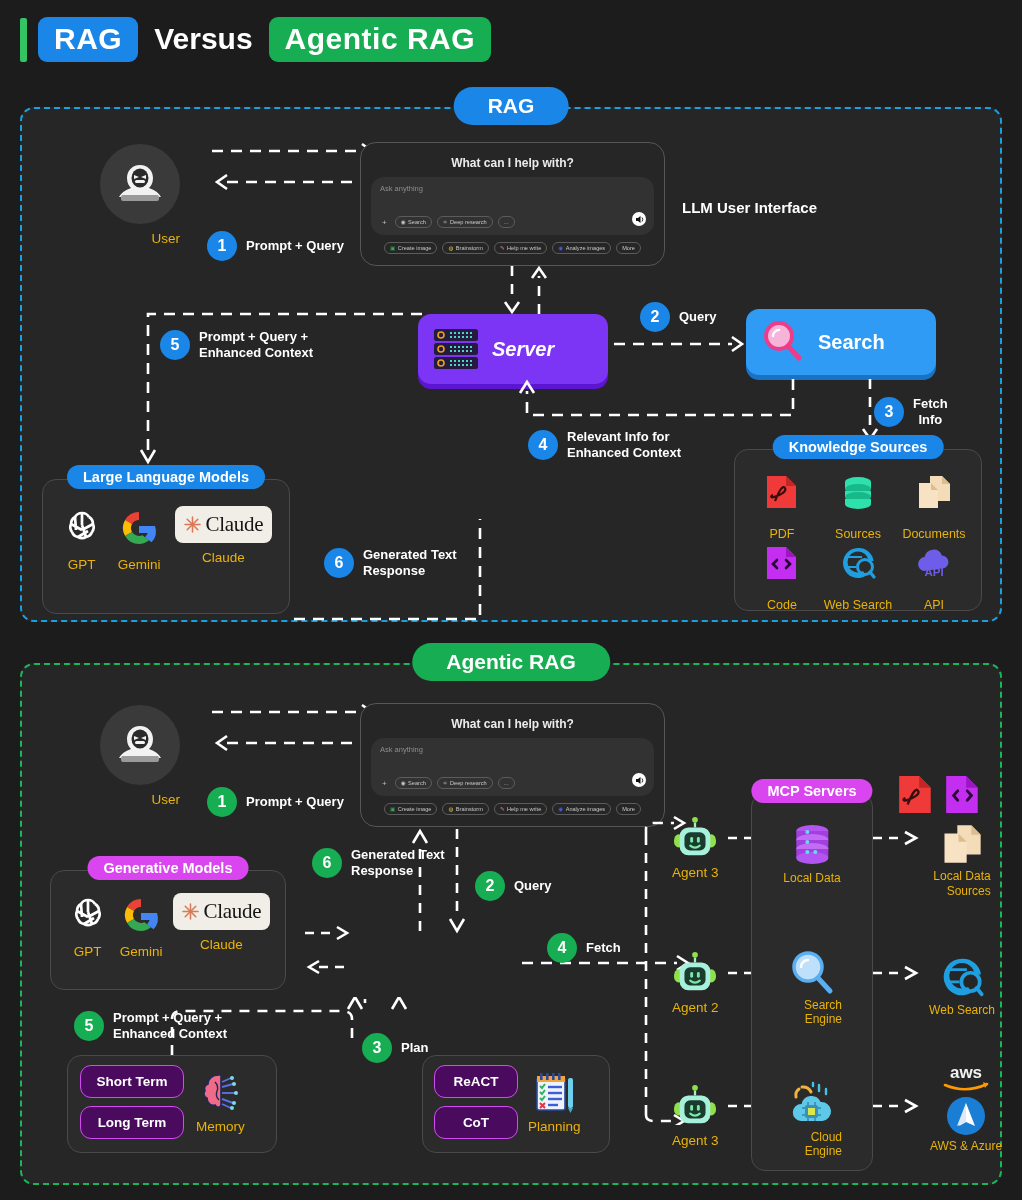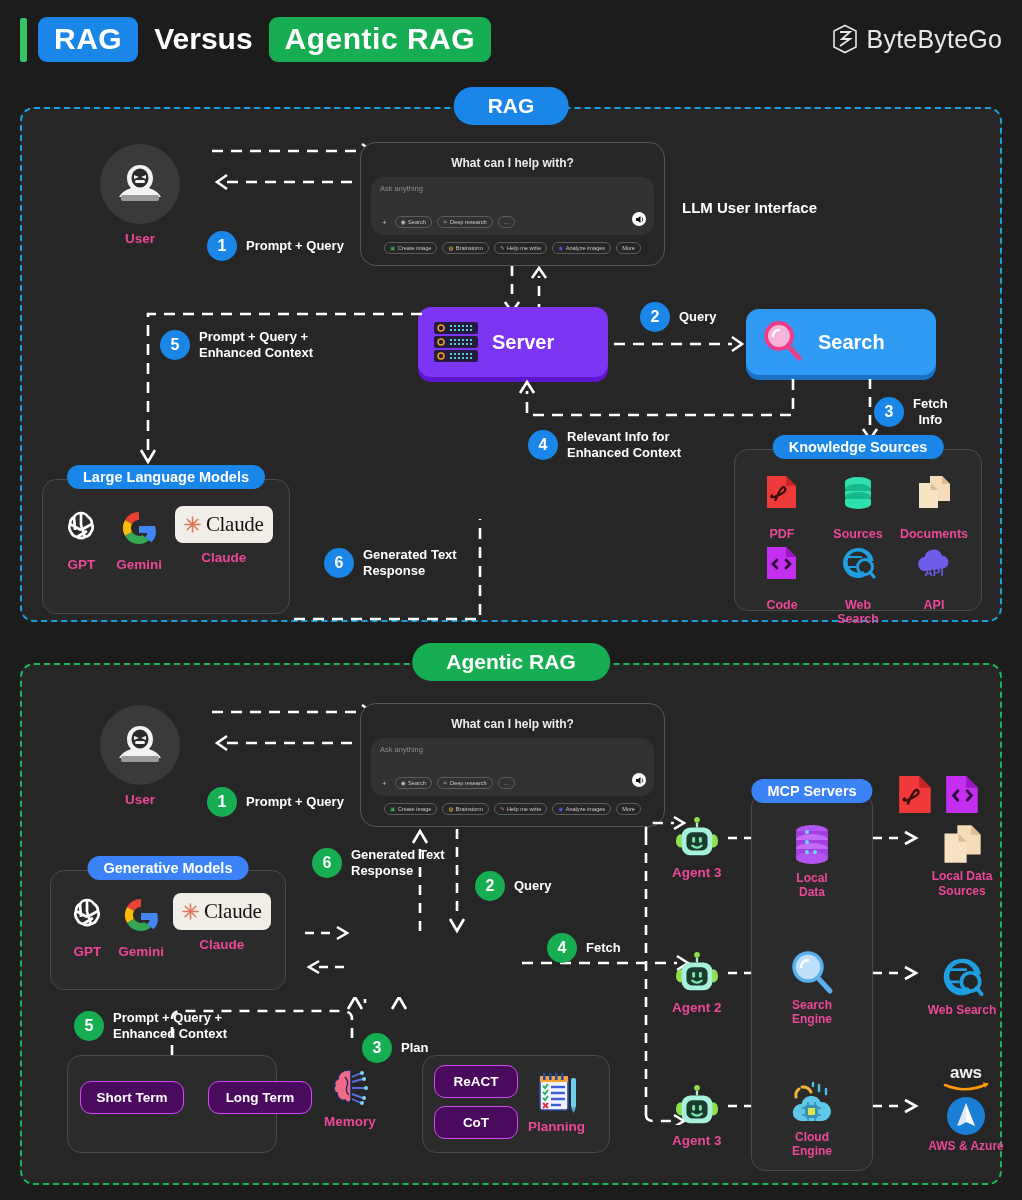--- a/index.html
+++ b/index.html
@@ -30,21 +30,21 @@
   .sect-arag { left:20px; top:663px; width:982px; height:522px;
     border:2px dashed #19b65a; background:#262626; }
   .sect-pill { position:absolute; left:50%; transform:translateX(-50%); top:-22px;
     padding:7px 34px; border-radius:22px; font-size:21px; font-weight:bold; z-index:5; }
   .sect-pill.blue { background:#1a86e8; }
   .sect-pill.green { background:#17ad52; }
 
   
   .abs { position:absolute; }
   .lbl { font-size:13px; font-weight:bold; color:#fff; line-height:1.25; }
-  .cap { font-size:13.5px; font-weight:bold; color:#ec4899; text-align:center; }
+  .cap { font-size:13.5px; font-weight:normal; color:#eab308; text-align:right; }
 
   
   .step { width:30px; height:30px; border-radius:50%; display:flex;
     align-items:center; justify-content:center; font-size:16px; font-weight:bold; color:#fff; }
   .step.blue { background:#1a86e8; }
   .step.green { background:#17ad52; }
   .steprow { display:flex; align-items:center; gap:9px; }
 
   
   .avatar { width:80px; height:80px; border-radius:50%; background:#3a3a3a;
@@ -73,21 +73,21 @@
   .search-box { width:190px; height:66px; background:#2f9bf5; box-shadow:0 5px 0 #1a72c4;
     padding-left:14px; }
   .agg-box { width:185px; height:72px; background:#c035e0; box-shadow:0 5px 0 #9018b4;
     padding-left:12px; }
 
   
   .panel { background:#2b2b2b; border:1.3px solid #4a4a4a; border-radius:14px; }
   .panel-pill { position:absolute; left:50%; transform:translateX(-50%); top:-15px;
     padding:4px 16px; border-radius:16px; font-size:14.5px; font-weight:bold; white-space:nowrap; z-index:4;text-align:right; }
   .panel-pill.blue { background:#1a86e8; }
-  .panel-pill.green { background:#3b82f6; }
+  .panel-pill.green { background:#d946ef; }
 
   .grid3 { display:grid; grid-template-columns:repeat(3,1fr); gap:4px 6px; }
   .gcell { display:flex; flex-direction:column; align-items:center; gap:5px; }
   .gcell .cap { font-size:12.5px;margin-top:12px; }
 
   .modelcell { display:flex; flex-direction:column; align-items:center; gap:7px; }
   .claude-chip { background:#f0eee6; border-radius:8px; padding:6px 9px; display:flex;
     align-items:center; gap:5px; }
   .claude-txt { color:#141413; font-family:"Liberation Serif", serif; font-size:21px; letter-spacing:-.3px; }
 
@@ -108,29 +108,20 @@
 <body>
 
 <div class="page">
 
   <div class="header">
     <div class="accent-bar"></div>
     <div class="title-row">
       <span class="tpill blue">RAG</span>
       <span class="tversus">Versus</span>
       <span class="tpill green">Agentic RAG</span>
-    </div>
-    <div class="brand">
-      <span>
-        <svg width="26" height="30" viewBox="0 0 26 30">
-          <path d="M13 1.5 L24 7 L24 23 L13 28.5 L2 23 L2 7 Z" fill="none" stroke="#e8e8e8" stroke-width="1.6"></path>
-          <path d="M8 8 L18 8 L10 15 L18 15 L8 22" fill="none" stroke="#e8e8e8" stroke-width="1.8"></path>
-        </svg>
-      </span>
-      <span class="brand-name">ByteByteGo</span>
     </div>
   </div>
 
   <div class="sect sect-rag">
     <div class="sect-pill blue">RAG</div>
 
     <div class="abs" style="left:78px; top:35px;">
       <div class="avatar">
         <svg width="62" height="62" viewBox="0 0 62 62">
           <path d="M31 12c-8 0-13 6-13 13 0 5 2 8 4 10 -6 2 -10 5 -12 9h42c-2-4-6-7-12-9 2-2 4-5 4-10 0-7-5-13-13-13z" fill="#f2f2f2"></path>
@@ -208,21 +199,21 @@
 
     <div class="abs" style="left:455px; top:157px;">
       <svg width="70" height="50" viewBox="0 0 70 50">
         <line x1="35" y1="0" x2="35" y2="36" stroke="#fff" stroke-width="2.6" stroke-dasharray="10,8"></line>
         <path d="M28 36 L35 46 L42 36" fill="none" stroke="#fff" stroke-width="2.6"></path>
         <line x1="62" y1="48" x2="62" y2="10" stroke="#fff" stroke-width="2.6" stroke-dasharray="10,8"></line>
         <path d="M55 12 L62 2 L69 12" fill="none" stroke="#fff" stroke-width="2.6"></path>
       </svg>
     </div>
 
-    <div class="abs boxbtn server-box" style="left:396px; top:198px;">
+    <div class="abs boxbtn server-box" style="left:396px; top:205px;font-style:italic;">
       <span>
         <svg width="48" height="48" viewBox="0 0 48 48">
           <rect x="2" y="4" width="44" height="12" rx="2.5" fill="#241b3e"></rect>
           <rect x="2" y="18" width="44" height="12" rx="2.5" fill="#241b3e"></rect>
           <rect x="2" y="32" width="44" height="12" rx="2.5" fill="#241b3e"></rect>
           <circle cx="9" cy="10" r="3" fill="none" stroke="#e8a317" stroke-width="1.6"></circle>
           <circle cx="9" cy="24" r="3" fill="none" stroke="#e8a317" stroke-width="1.6"></circle>
           <circle cx="9" cy="38" r="3" fill="none" stroke="#e8a317" stroke-width="1.6"></circle>
           <g fill="#4ad6c0">
             <rect x="18" y="7" width="2" height="2"></rect>
@@ -644,21 +635,21 @@
         <path d="M100 58 L100 22 Q100 14 110 14 L270 14 Q280 14 280 22 L280 42" fill="none" stroke="#fff" stroke-width="2.6" stroke-dasharray="10,8"></path>
         <path d="M293 6 L293 2" fill="none" stroke="#fff" stroke-width="2.6"></path>
         <path d="M320 0 L320 0" fill="none"></path>
         <path d="M286 20 L293 8 L300 20" fill="none" stroke="#fff" stroke-width="2.6" transform="translate(-10,-8)"></path>
         <path d="M330 20 L337 8 L344 20" fill="none" stroke="#fff" stroke-width="2.6" transform="translate(-10,-8)"></path>
       </svg>
     </div>
 
     <div class="abs panel" style="left:45px; top:390px; width:210px; height:98px;">
       <div style="display:flex; align-items:center; gap:12px; padding:9px 12px;">
-        <div style="display:flex; flex-direction:row; gap:24px;">
+        <div style="display:flex; flex-direction:column; gap:8px;">
           <div class="ppill">Short Term</div>
           <div class="ppill">Long Term</div>
         </div>
         <div style="display:flex; flex-direction:column; align-items:center; gap:3px;">
           <span>
             <svg width="46" height="46" viewBox="0 0 46 46">
               <path d="M22 5 c-7 0 -11 4 -11 9 c-3 1 -4 4 -3 7 c-2 2 -1 6 2 7 c0 5 4 8 8 7 c2 3 5 3 6 0 L24 5z" fill="#f06b8a" stroke="#1d2b53" stroke-width="1.6"></path>
               <path d="M18 12 q4 4 2 9 q-2 5 2 9" fill="none" stroke="#1d2b53" stroke-width="1.4"></path>
               <g stroke="#5a6ee8" stroke-width="1.9" fill="none">
                 <path d="M25 12 L34 8"></path>

